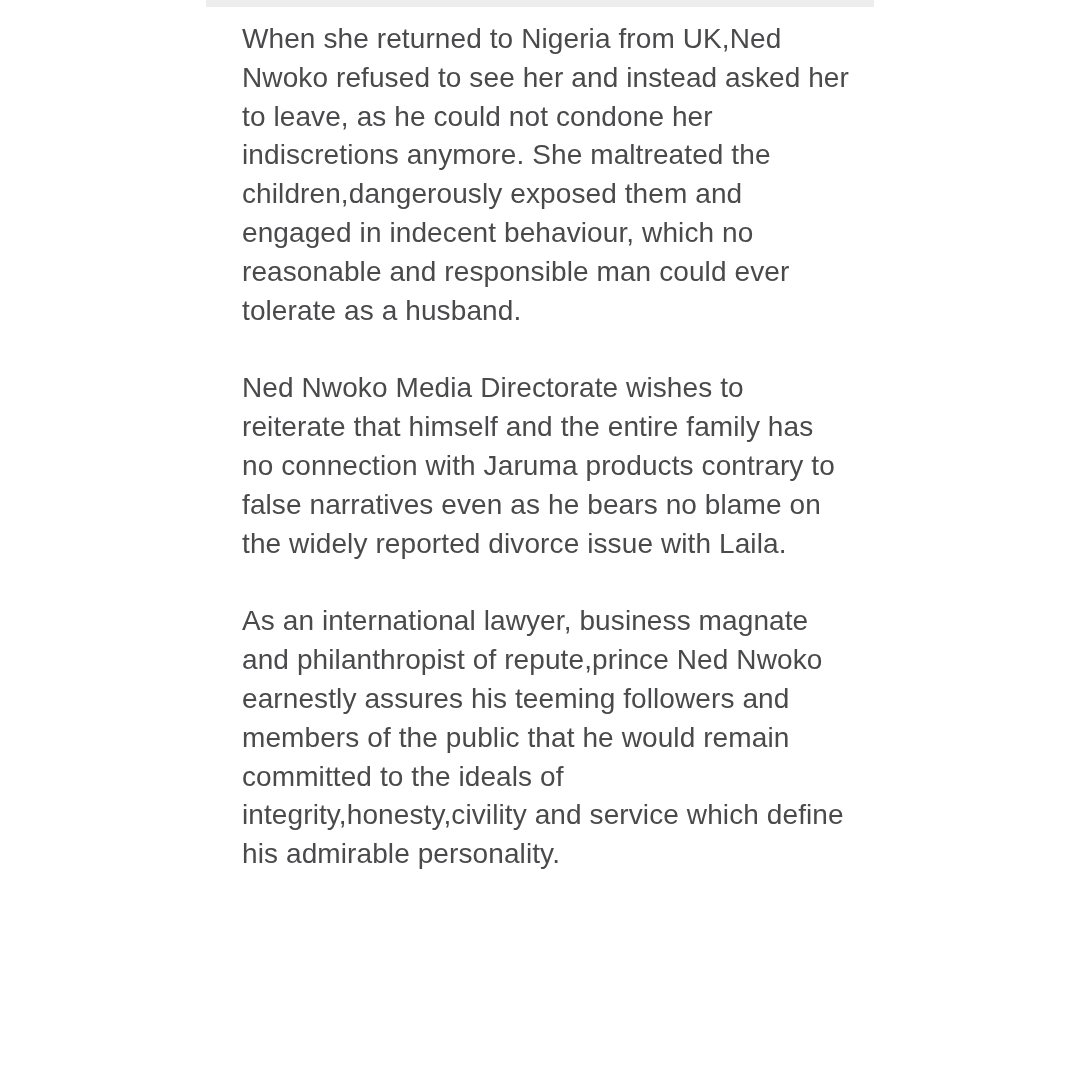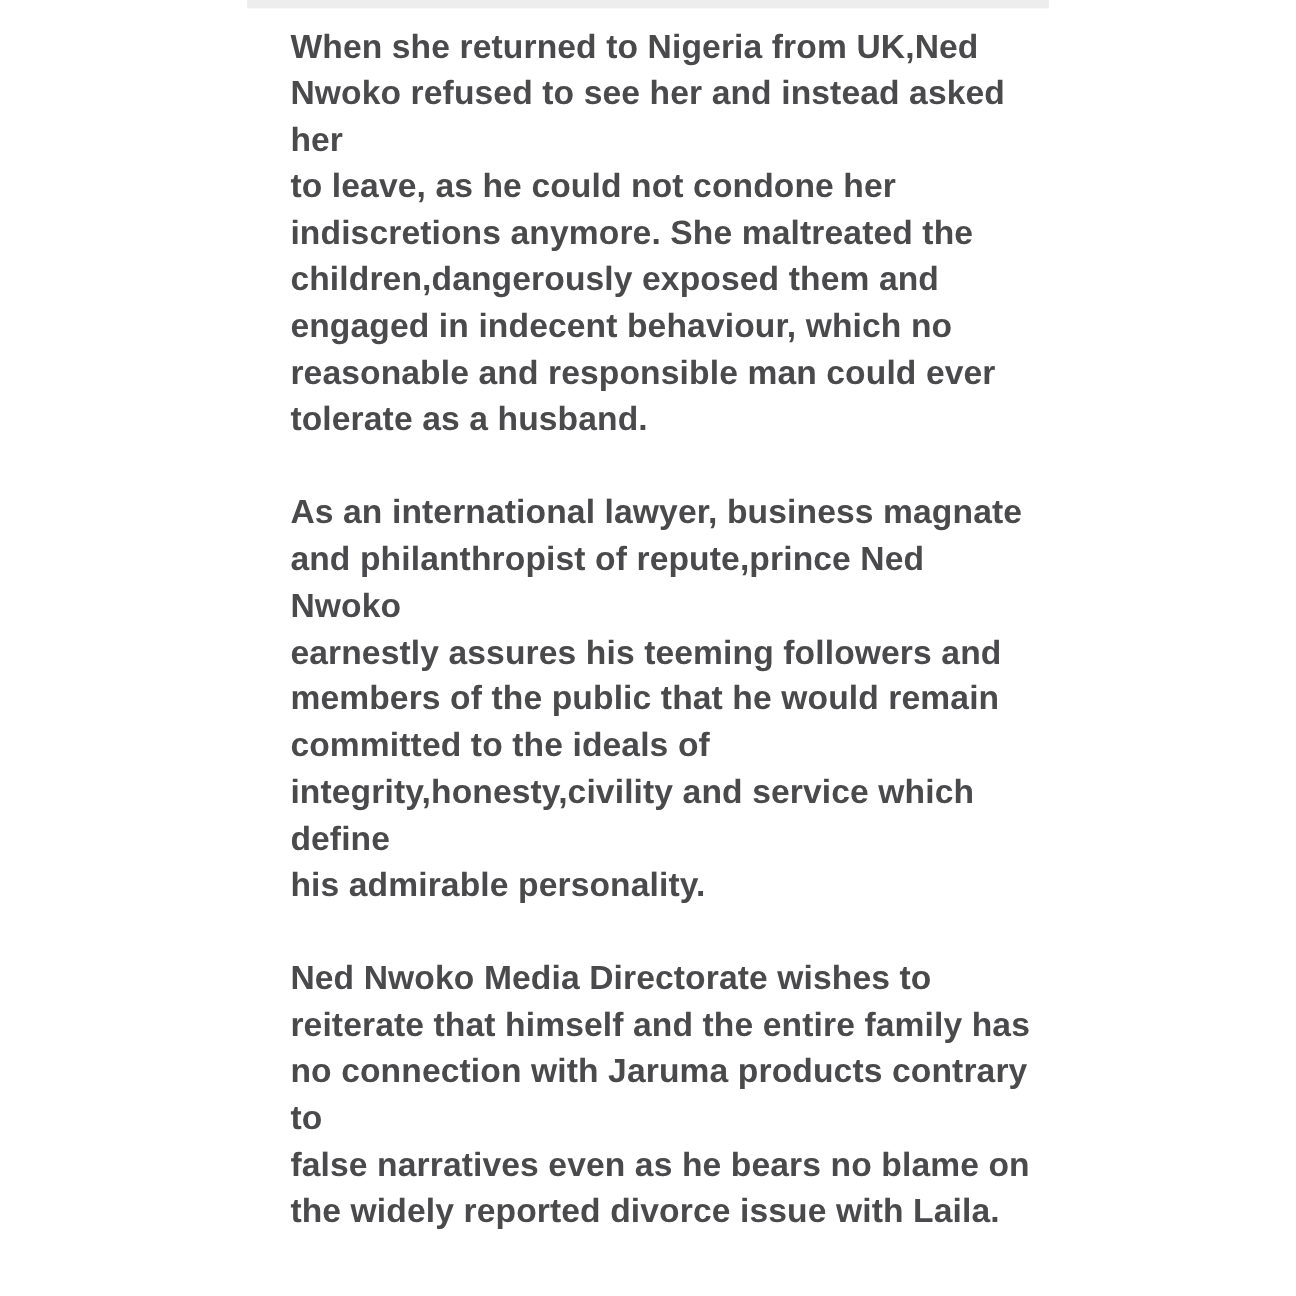--- a/index.html
+++ b/index.html
@@ -7,21 +7,20 @@
     padding: 0;
     background: #ffffff;
   }
   .canvas {
     position: relative;
     width: 1050px;
     height: 1080px;
     background: var(--page-bg, #ffffff);
     overflow: hidden;
     font-family: "Liberation Sans", sans-serif;
-    font-weight: bold;
   }
   .top-bar {
     position: absolute;
     left: 206px;
     top: 0;
     width: 668px;
     height: 7px;
     background: var(--bar-color, #eeedee);
   }
   .article {
@@ -49,26 +48,26 @@
   <div class="top-bar"></div>
   <div class="article">
     <p>When she returned to Nigeria from UK,Ned
 Nwoko refused to see her and instead asked her
 to leave, as he could not condone her
 indiscretions anymore. She maltreated the
 children,dangerously exposed them and
 engaged in indecent behaviour, which no
 reasonable and responsible man could ever
 tolerate as a husband.</p>
+    <p>Ned Nwoko Media Directorate wishes to
+reiterate that himself and the entire family has
+no connection with Jaruma products contrary to
+false narratives even as he bears no blame on
+the widely reported divorce issue with Laila.</p>
     <p>As an international lawyer, business magnate
 and philanthropist of repute,prince Ned Nwoko
 earnestly assures his teeming followers and
 members of the public that he would remain
 committed to the ideals of
 integrity,honesty,civility and service which define
 his admirable personality.</p>
-    <p>Ned Nwoko Media Directorate wishes to
-reiterate that himself and the entire family has
-no connection with Jaruma products contrary to
-false narratives even as he bears no blame on
-the widely reported divorce issue with Laila.</p>
   </div>
 </div>
 
 </body></html>

